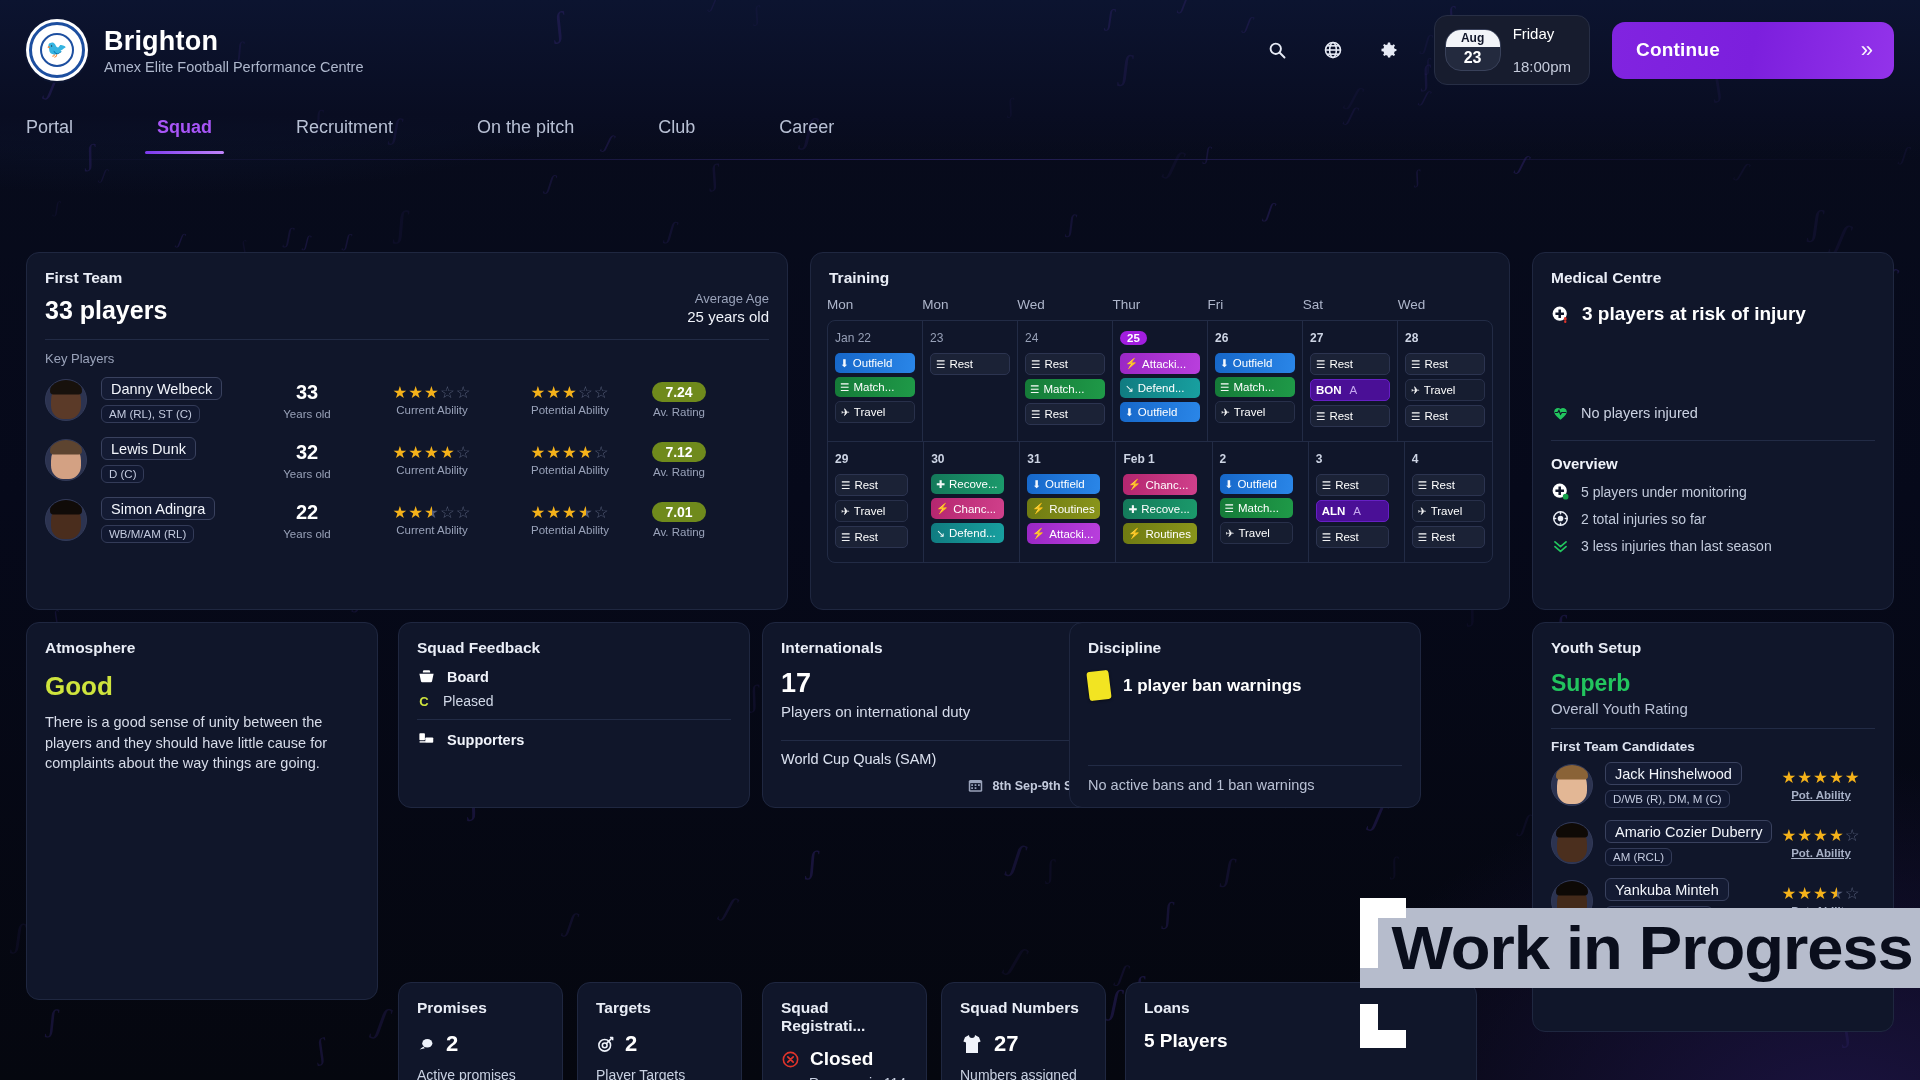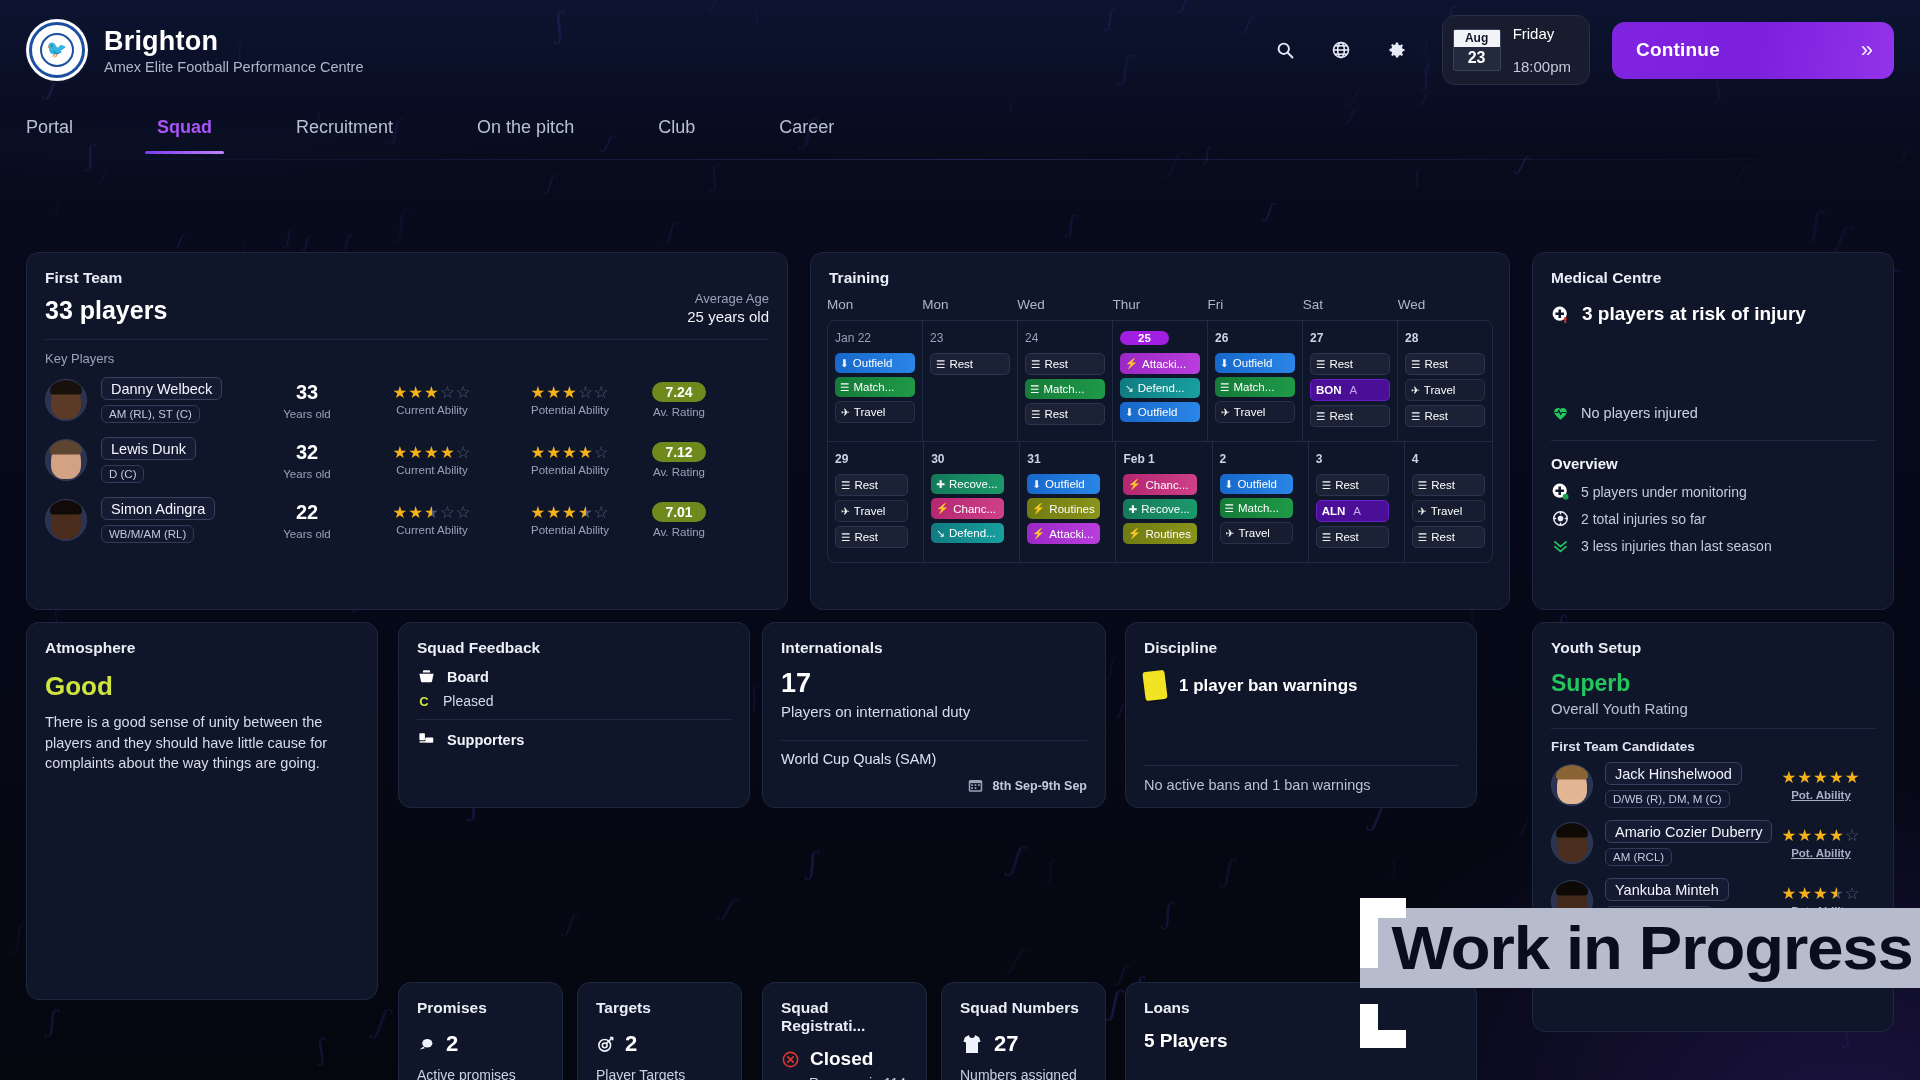--- a/index.html
+++ b/index.html
@@ -26,21 +26,21 @@
   .crest .ring{position:absolute;inset:3px;border-radius:50%;border:3px solid #1d4fa0;}
   .crest .inner{width:34px;height:34px;border-radius:50%;background:#fff;border:2px solid #1d4fa0;display:flex;align-items:center;justify-content:center;}
   .crest .gull{font-size:17px;color:#1d4fa0;line-height:1;transform:translateY(-1px);}
   .club-block{margin-left:16px;}
   .club-name{font-size:27px;font-weight:bold;letter-spacing:.2px;color:#fff;}
   .club-sub{font-size:14.5px;color:#aeb7cc;margin-top:2px;}
   .hdr-right{margin-left:auto;display:flex;align-items:center;gap:22px;}
   .hicon{width:34px;height:34px;display:flex;align-items:center;justify-content:center;color:#e6eaf5;cursor:pointer;}
   .hicon svg{width:20px;height:20px;display:block;}
   .datepill{display:flex;align-items:center;gap:12px;background:#171c2e;border:1px solid #272e45;border-radius:13px;padding:9px 18px 9px 10px;margin-left:6px;}
-  .cal{width:48px;border-radius:2px;overflow:hidden;background:#232a3e;flex:none;border:1px solid #39415a;}
+  .cal{width:56px;border-radius:16px;overflow:hidden;background:#232a3e;flex:none;border:1px solid #39415a;}
   .cal .m{background:#f2f4f8;color:#11162a;font-size:12px;font-weight:bold;text-align:center;padding:1px 0 2px;}
   .cal .d{color:#fff;font-size:16px;font-weight:bold;text-align:center;padding:2px 0 3px;}
   .dt .day{font-size:15px;color:#fff;font-weight:500;}
   .dt .time{font-size:15px;color:#c5cbdb;margin-top:16px;}
   .continue{display:flex;align-items:center;gap:18px;background:linear-gradient(100deg,#8124e0 0%,#7c1fdd 50%,#9333ea 100%);
     border-radius:13px;padding:0 24px;height:57px;min-width:282px;cursor:pointer;border:none;color:#fff;}
   .continue .lbl{font-size:19px;font-weight:bold;letter-spacing:.2px;}
   .continue .chev{margin-left:auto;font-size:22px;opacity:.95;letter-spacing:-3px;}
 
   
@@ -86,21 +86,21 @@
   #training{left:810px;top:96px;width:700px;height:358px;}
   .tr-days{display:flex;padding:10px 16px 0;}
   .tr-days div{flex:1;font-size:13.5px;color:#aeb6cb;}
   .tr-grid{margin:8px 16px 0;border:1px solid #222b45;border-radius:8px;overflow:hidden;}
   .tr-week{display:flex;}
   .tr-week + .tr-week{border-top:1px solid #222b45;gap:8px;}
   .tr-cell{flex:1;padding:8px 7px 10px;min-height:114px;}
   .tr-cell + .tr-cell{border-left:1px solid #222b45;}
   .tr-date{font-size:12px;color:#cdd4e4;font-weight:bold;margin-bottom:6px;height:18px;display:flex;align-items:center;}
   .tr-date.dim{color:#97a0b7;font-weight:normal;}
-  .tr-date .hl{background:#a21ee0;color:#fff;border-radius:9px;padding:1px 18px;font-size:11.5px;}
+  .tr-date .hl{background:#a21ee0;color:#fff;border-radius:9px;padding:1px 7px;font-size:11.5px;}
   .chip{display:flex;align-items:center;gap:4px;border-radius:5px;font-size:11.5px;color:#fff;padding:4px 5px;margin-bottom:4px;white-space:nowrap;overflow:hidden;}
   .chip .ci{font-size:10.5px;flex:none;opacity:.95;}
   .chip .ct{overflow:hidden;text-overflow:ellipsis;}
   .c-rest{background:#1b2236;border:1px solid #2c3450;}
   .c-travel{background:#161d30;border:1px solid #28304a;}
   .c-out{background:linear-gradient(100deg,#1667c9,#2a86e8);}
   .c-match{background:linear-gradient(100deg,#157a38,#1f9a48);}
   .c-att{background:linear-gradient(100deg,#9a27c4,#b93fdd);}
   .c-def{background:linear-gradient(100deg,#107b80,#18a0a0);}
   .c-rec{background:linear-gradient(100deg,#14795a,#1b9a6b);}
@@ -147,21 +147,21 @@
   
   #intl{left:762px;top:466px;width:344px;height:186px;}
   .big-num{font-size:27px;font-weight:bold;color:#fff;padding:11px 18px 0;}
   .big-lab{font-size:15px;color:#d5dbea;padding:4px 18px 0;}
   .intl-foot{position:absolute;left:0;right:0;bottom:12px;}
   .intl-foot .dv{height:1px;background:#222b45;margin:0 18px 10px;}
   .intl-foot .comp{font-size:14.5px;color:#dbe1ef;padding:0 18px;}
   .intl-foot .when{display:flex;align-items:center;justify-content:flex-end;gap:8px;padding:9px 18px 0;font-size:12.5px;font-weight:bold;color:#c3cadc;}
 
   
-  #discipline{left:1125px;top:466px;width:352px;height:186px;}
+  #discipline{left:1069px;top:466px;width:352px;height:186px;}
   .disc-head{display:flex;align-items:center;gap:13px;padding:14px 18px 0;}
   .disc-head .t{font-size:17px;font-weight:bold;color:#fff;}
   .ycard{width:22px;height:29px;background:#f2e422;border-radius:3px;transform:rotate(-7deg);flex:none;box-shadow:0 1px 3px rgba(0,0,0,.45);}
   .disc-foot{position:absolute;left:0;right:0;bottom:14px;}
   .disc-foot .dv{height:1px;background:#222b45;margin:0 18px 11px;}
   .disc-foot .t{font-size:14.5px;color:#b9c1d4;padding:0 18px;}
 
   
   #youth{left:1532px;top:466px;width:362px;height:410px;overflow:hidden;}
   .y-val{font-size:23px;font-weight:bold;color:#22c55e;padding:13px 18px 0;}

